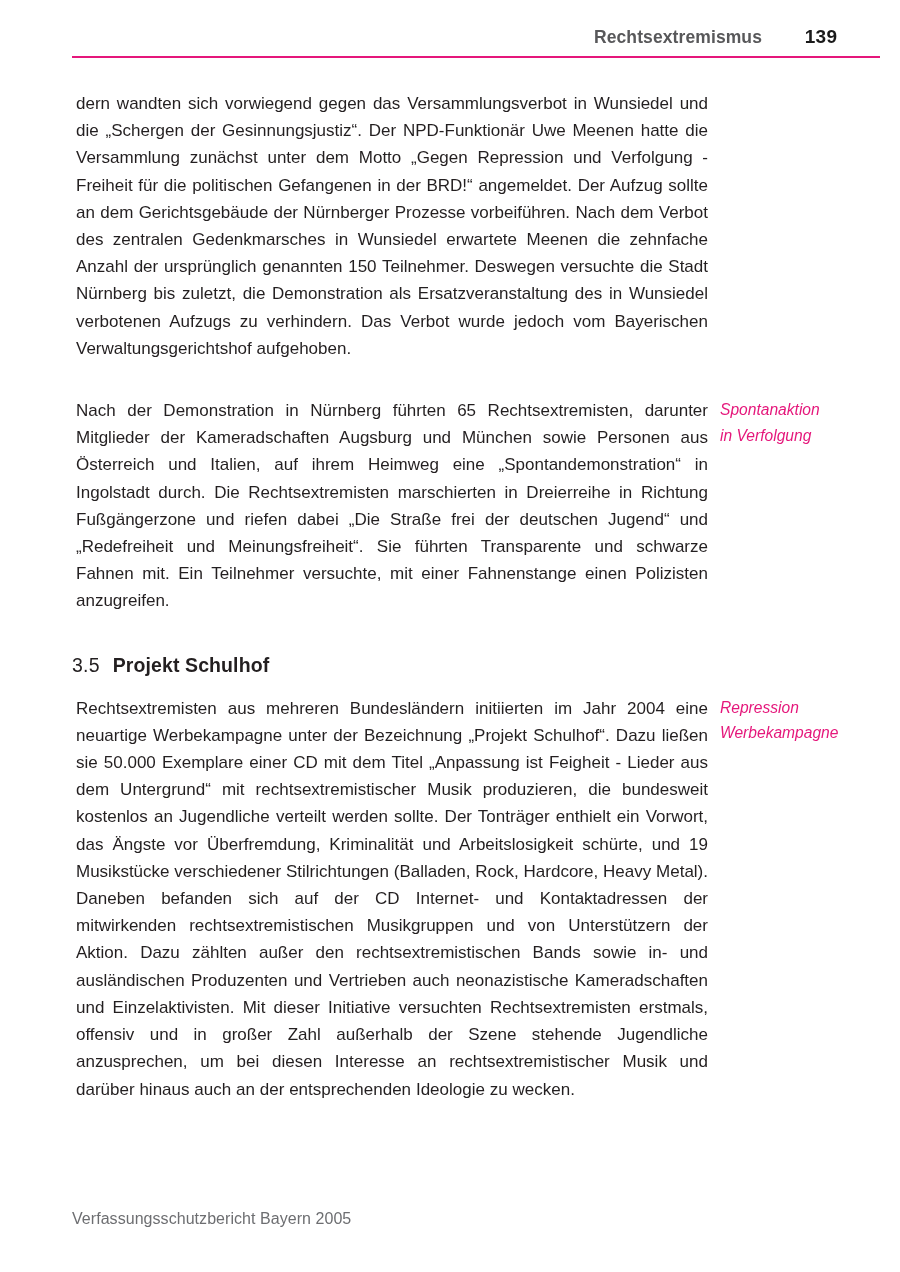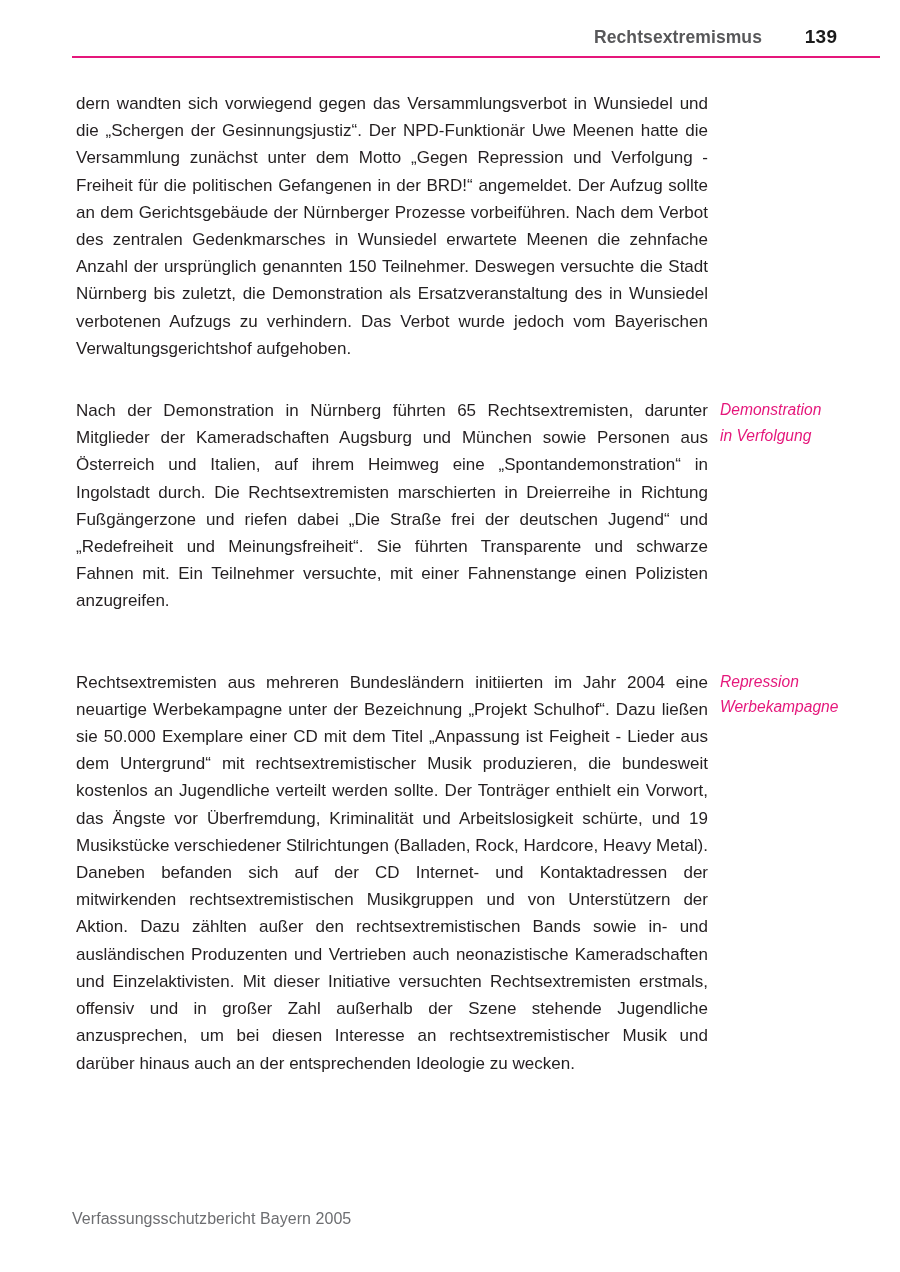--- a/index.html
+++ b/index.html
@@ -148,27 +148,30 @@
 
     <div class="para-block">
       <p class="body">dern wandten sich vorwiegend gegen das Versammlungsverbot in Wunsiedel und die „Schergen der Gesinnungsjustiz“. Der NPD-Funktionär Uwe Meenen hatte die Versammlung zunächst unter dem Motto „Gegen Repression und Verfolgung - Freiheit für die politischen Gefangenen in der BRD!“ angemeldet. Der Aufzug sollte an dem Gerichtsgebäude der Nürnberger Prozesse vorbeiführen. Nach dem Verbot des zentralen Gedenkmarsches in Wunsiedel erwartete Meenen die zehnfache Anzahl der ursprünglich genannten 150 Teilnehmer. Deswegen versuchte die Stadt Nürnberg bis zuletzt, die Demonstration als Ersatzveranstaltung des in Wunsiedel verbotenen Aufzugs zu verhindern. Das Verbot wurde jedoch vom Bayerischen Verwaltungsgerichtshof aufgehoben.</p>
     </div>
 
     <div class="gap-sm"></div>
 
     <div class="para-block">
       <p class="body">Nach der Demonstration in Nürnberg führten 65 Rechtsextremisten, darunter Mitglieder der Kameradschaften Augsburg und München sowie Personen aus Österreich und Italien, auf ihrem Heimweg eine „Spontandemonstration“ in Ingolstadt durch. Die Rechtsextremisten marschierten in Dreierreihe in Richtung Fußgängerzone und riefen dabei „Die Straße frei der deutschen Jugend“ und „Redefreiheit und Meinungsfreiheit“. Sie führten Transparente und schwarze Fahnen mit. Ein Teilnehmer versuchte, mit einer Fahnenstange einen Polizisten anzugreifen.</p>
       <div class="marginnote" style="top:0px;">
-        <span>Demonstration</span><br>
+        <span>Spontanaktion</span><br>
         <span>in Verfolgung</span>
       </div>
     </div>
 
     <div class="gap-heading-top"></div>
 
+    <div class="section-heading">
+      <span class="section-number">3.5</span><span class="section-title">Projekt Schulhof</span>
+    </div>
 
     <div class="gap-heading-bottom"></div>
 
     <div class="para-block">
       <p class="body">Rechtsextremisten aus mehreren Bundesländern initiierten im Jahr 2004 eine neuartige Werbekampagne unter der Bezeichnung „Projekt Schulhof“. Dazu ließen sie 50.000 Exemplare einer CD mit dem Titel „Anpassung ist Feigheit - Lieder aus dem Untergrund“ mit rechtsextremistischer Musik produzieren, die bundesweit kostenlos an Jugendliche verteilt werden sollte. Der Tonträger enthielt ein Vorwort, das Ängste vor Überfremdung, Kriminalität und Arbeitslosigkeit schürte, und 19 Musikstücke verschiedener Stilrichtungen (Balladen, Rock, Hardcore, Heavy Metal). Daneben befanden sich auf der CD Internet- und Kontaktadressen der mitwirkenden rechtsextremistischen Musikgruppen und von Unterstützern der Aktion. Dazu zählten außer den rechtsextremistischen Bands sowie in- und ausländischen Produzenten und Vertrieben auch neonazistische Kameradschaften und Einzelaktivisten. Mit dieser Initiative versuchten Rechtsextremisten erstmals, offensiv und in großer Zahl außerhalb der Szene stehende Jugendliche anzusprechen, um bei diesen Interesse an rechtsextremistischer Musik und darüber hinaus auch an der entsprechenden Ideologie zu wecken.</p>
       <div class="marginnote" style="top:0px;">
         <span>Repression</span><br>
         <span>Werbekampagne</span>
       </div>
     </div>

